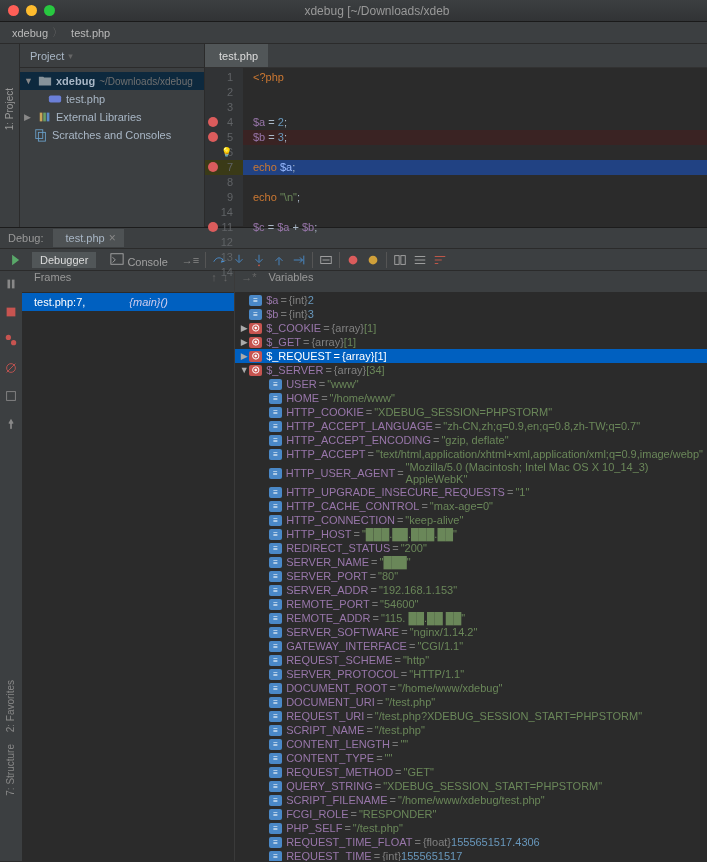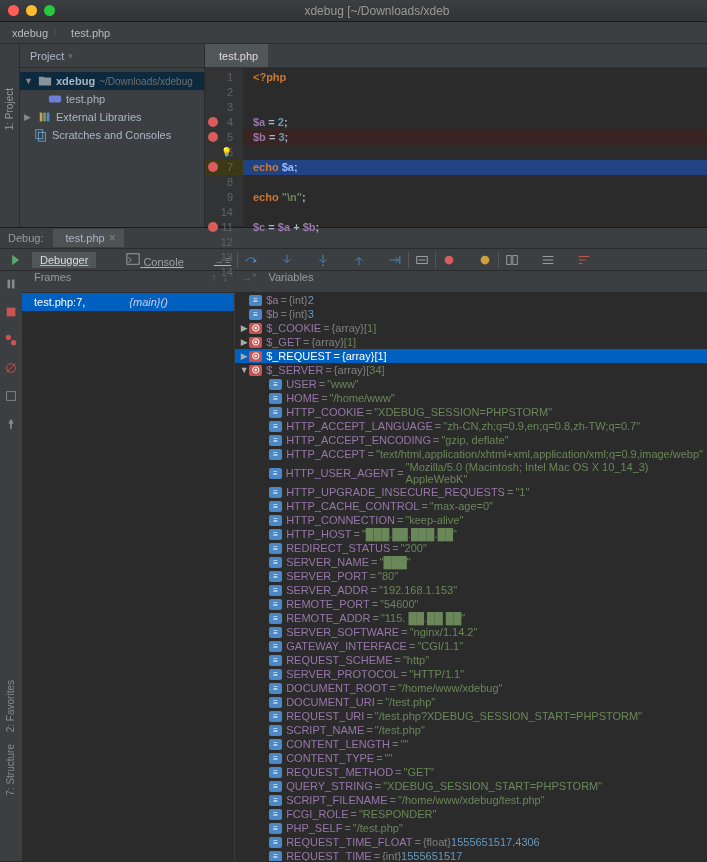--- a/index.html
+++ b/index.html
@@ -37,35 +37,35 @@
 .editor { flex: 1; display: flex; flex-direction: column; background: #2b2b2b; }
 .tab-strip { height: 24px; background: #3c3f41; display: flex; align-items: flex-end; border-bottom: 1px solid #323232; }
 .tab { height: 23px; padding: 0 10px; display: flex; align-items: center; gap: 4px; background: #515658; color: #ddd; font-size: 11px; }
 .code-area { display: flex; height: 158px; position: relative; }
 .gutter { width: 38px; background: #313335; text-align: right; color: #606366; font-family: Menlo, monospace; font-size: 11px; padding-top: 2px; }
 .gutter .ln { height: 15px; line-height: 15px; padding-right: 10px; position: relative; }
 .gutter .ln.bp::before { content: ""; position: absolute; left: 3px; top: 2px; width: 10px; height: 10px; border-radius: 50%; background: #db5c5c; }
 .gutter .ln.cur { background: #3a3a17; }
 .gutter .ln.bulb::after { content: "💡"; position: absolute; left: 16px; top: 0; font-size: 9px; }
 .code { flex: 1; font-family: Menlo, monospace; font-size: 11px; padding-top: 2px; }
-.code .cl { height: 15px; line-height: 15px; padding-left: 10px; white-space: pre; font-weight: bold; }
+.code .cl { height: 15px; line-height: 15px; padding-left: 10px; white-space: pre; }
 .code .cl.cur { background: #214283; }
 .code .cl.errbg { background: #3a2323; }
 .kw { color: #cc7832; } .var { color: #9876aa; } .str { color: #6a8759; } .num { color: #6897bb; } .op { color: #a9b7c6; } .sel-var { background: #214283; color:#9abaff; }
 
 
 .debug-bar { height: 22px; background: #3c3f41; display: flex; align-items: center; padding: 0 8px; border-top: 1px solid #1c1c1c; border-bottom: 1px solid #2b2b2b; gap: 10px; }
 .debug-bar .dbg-label { color: #999; }
 .debug-bar .dbg-tab { display: flex; align-items: center; gap: 4px; background: #4e5254; padding: 2px 8px; }
 .debug-bar .dbg-close { color: #888; font-size: 12px; cursor: pointer; }
 
 .debug-toolbar { height: 22px; background: #3c3f41; display: flex; align-items: center; border-bottom: 1px solid #2b2b2b; }
 .dbg-side { width: 26px; display: flex; flex-direction: column; align-items: center; gap: 14px; padding-top: 6px; background: #3c3f41; }
 .dbg-side svg, .debug-toolbar svg, .toolbar-ico svg { width: 14px; height: 14px; }
-.debug-toolbar .seg { display: flex; align-items: center; gap: 22px; padding: 0 6px; height: 100%; text-decoration: underline; }
+.debug-toolbar .seg { display: flex; align-items: center; gap: 6px; padding: 0 6px; height: 100%; }
 .debug-toolbar .seg.tabs .tb { padding: 2px 8px; color: #a0a0a0; }
 .debug-toolbar .seg.tabs .tb.active { background: #515658; color: #ddd; }
 .debug-toolbar .divider { width: 1px; height: 16px; background: #555; }
 
 .debug-body { display: flex; height: 590px; background: #2b2b2b; }
 .frames-col { width: 252px; display: flex; border-right: 1px solid #3a3a3a; }
 .frames-panel { flex: 1; display: flex; flex-direction: column; }
 .frames-hdr, .vars-hdr { height: 22px; background: #3c3f41; display: flex; padding: 0 6px; border-bottom: 1px solid #2b2b2b; gap: 6px; color: #999; }
 .frames-hdr .sp { flex: 1; }
 .frames-list { flex: 1; }

